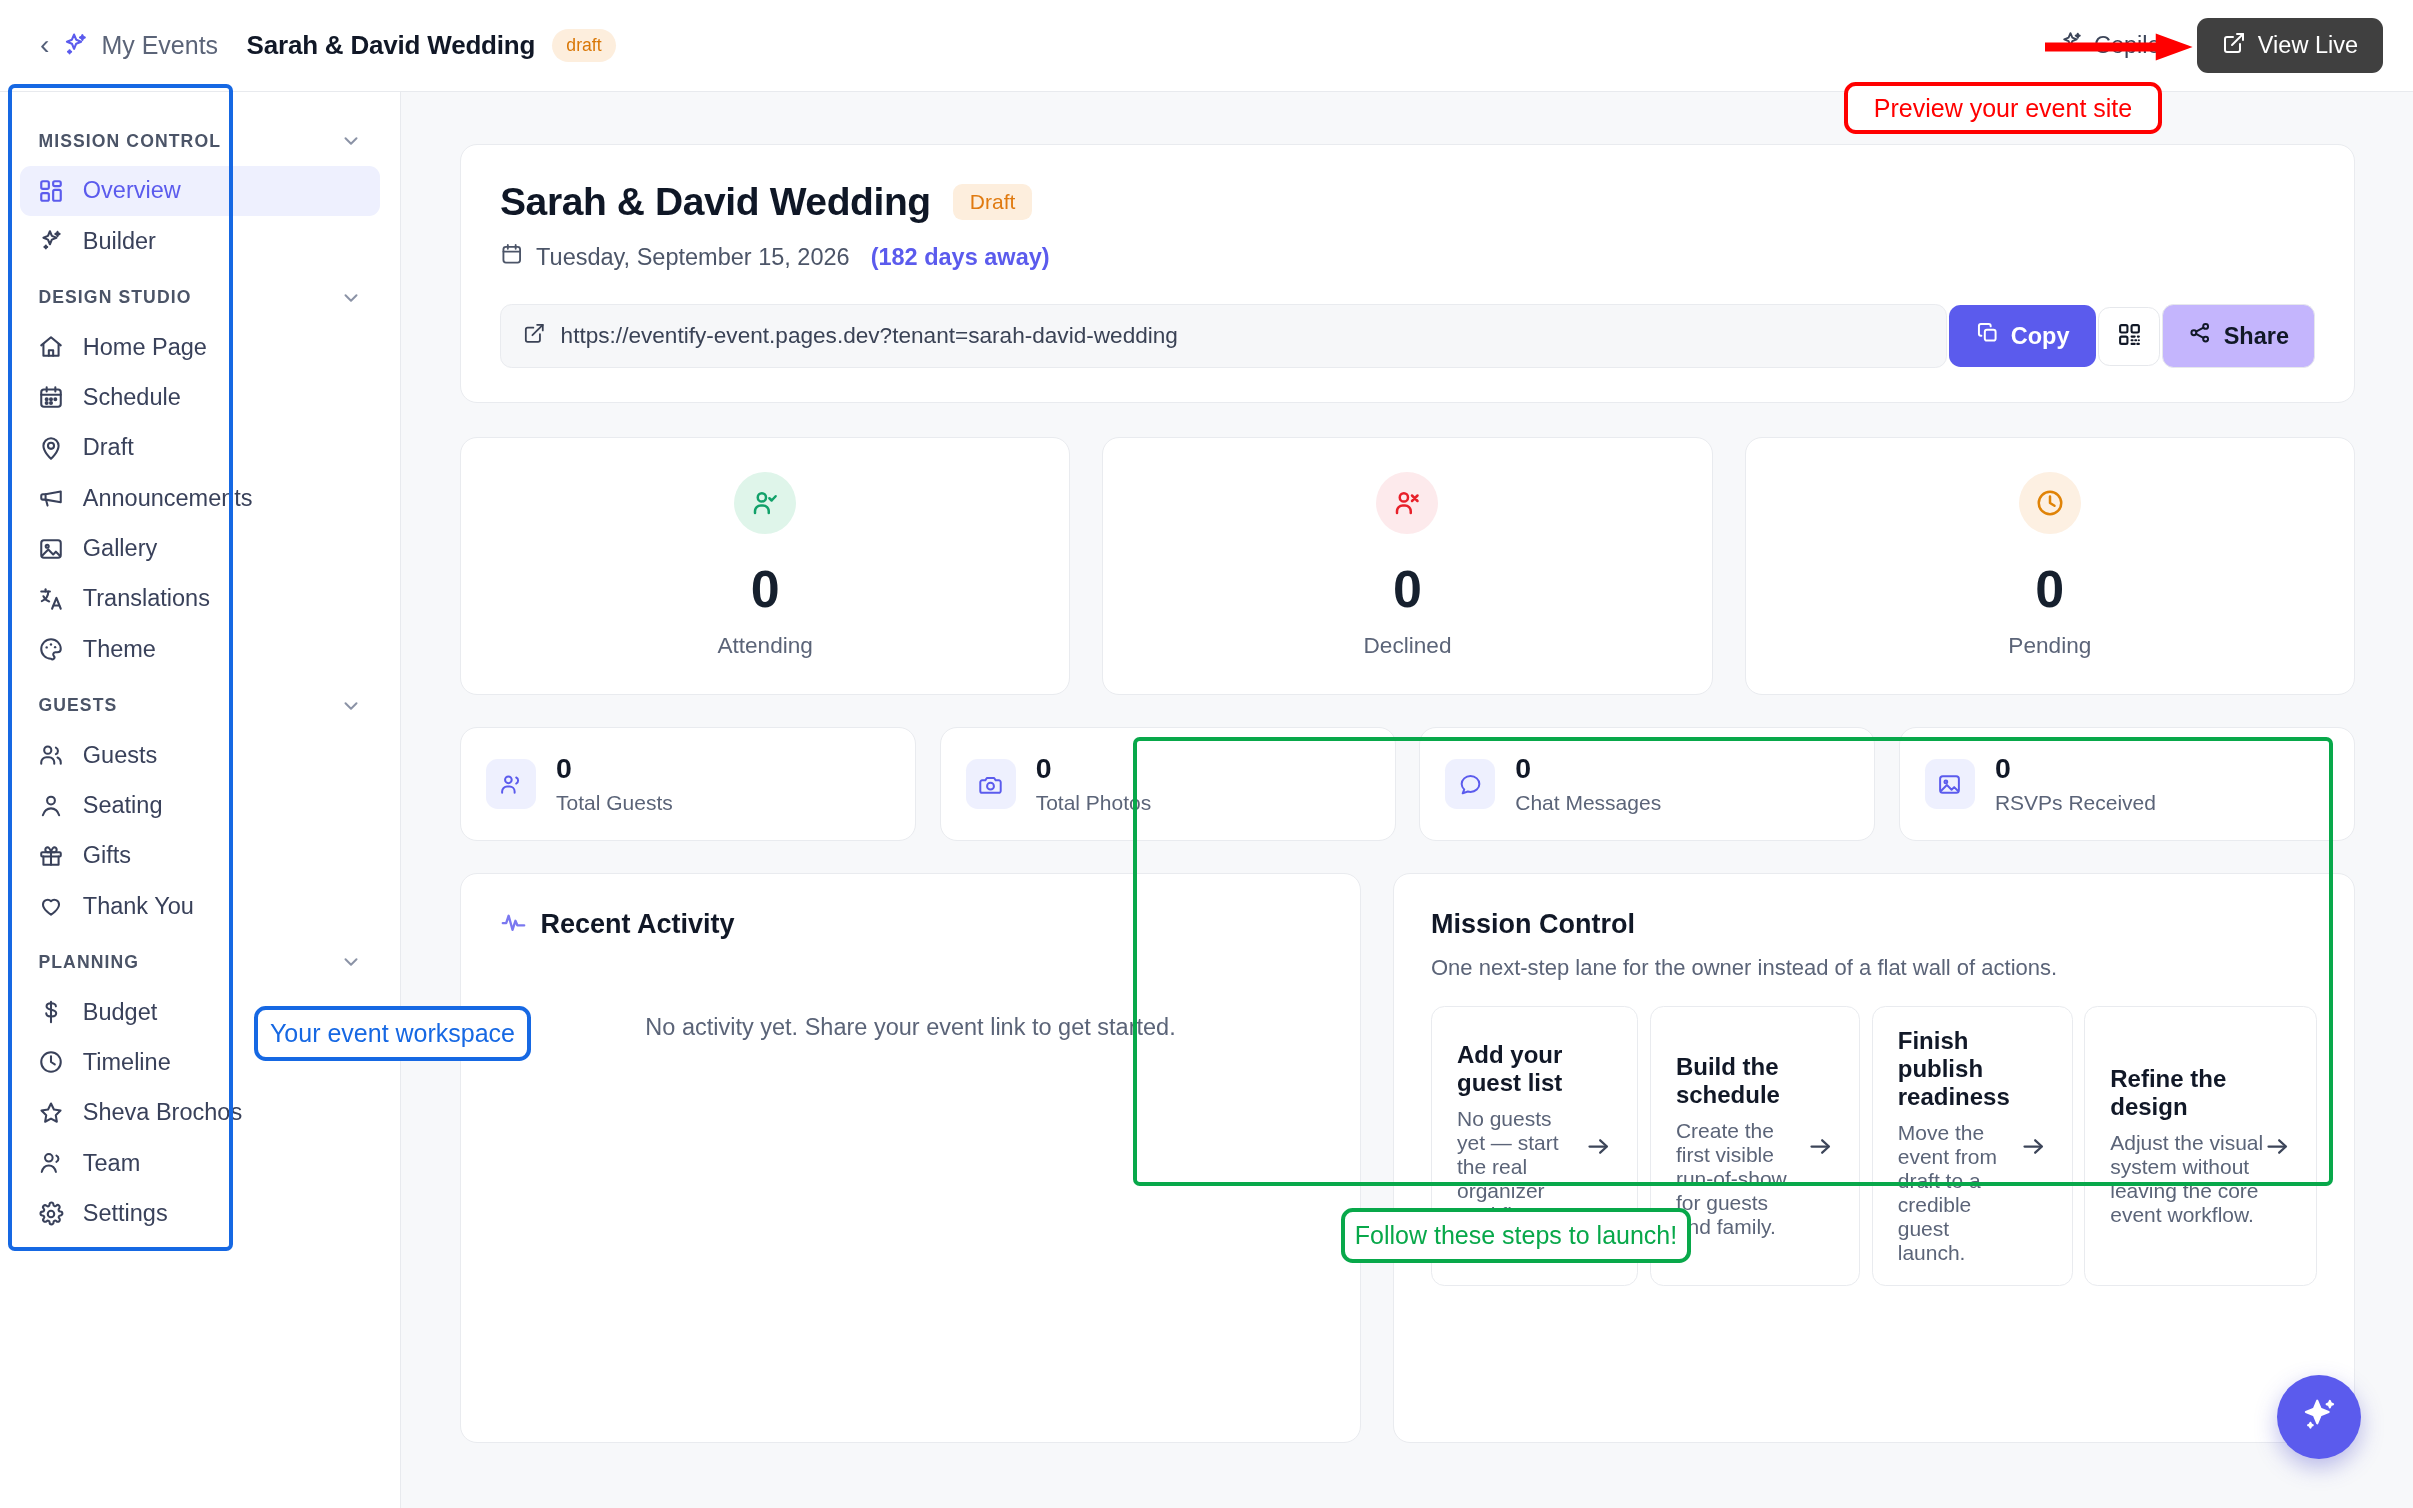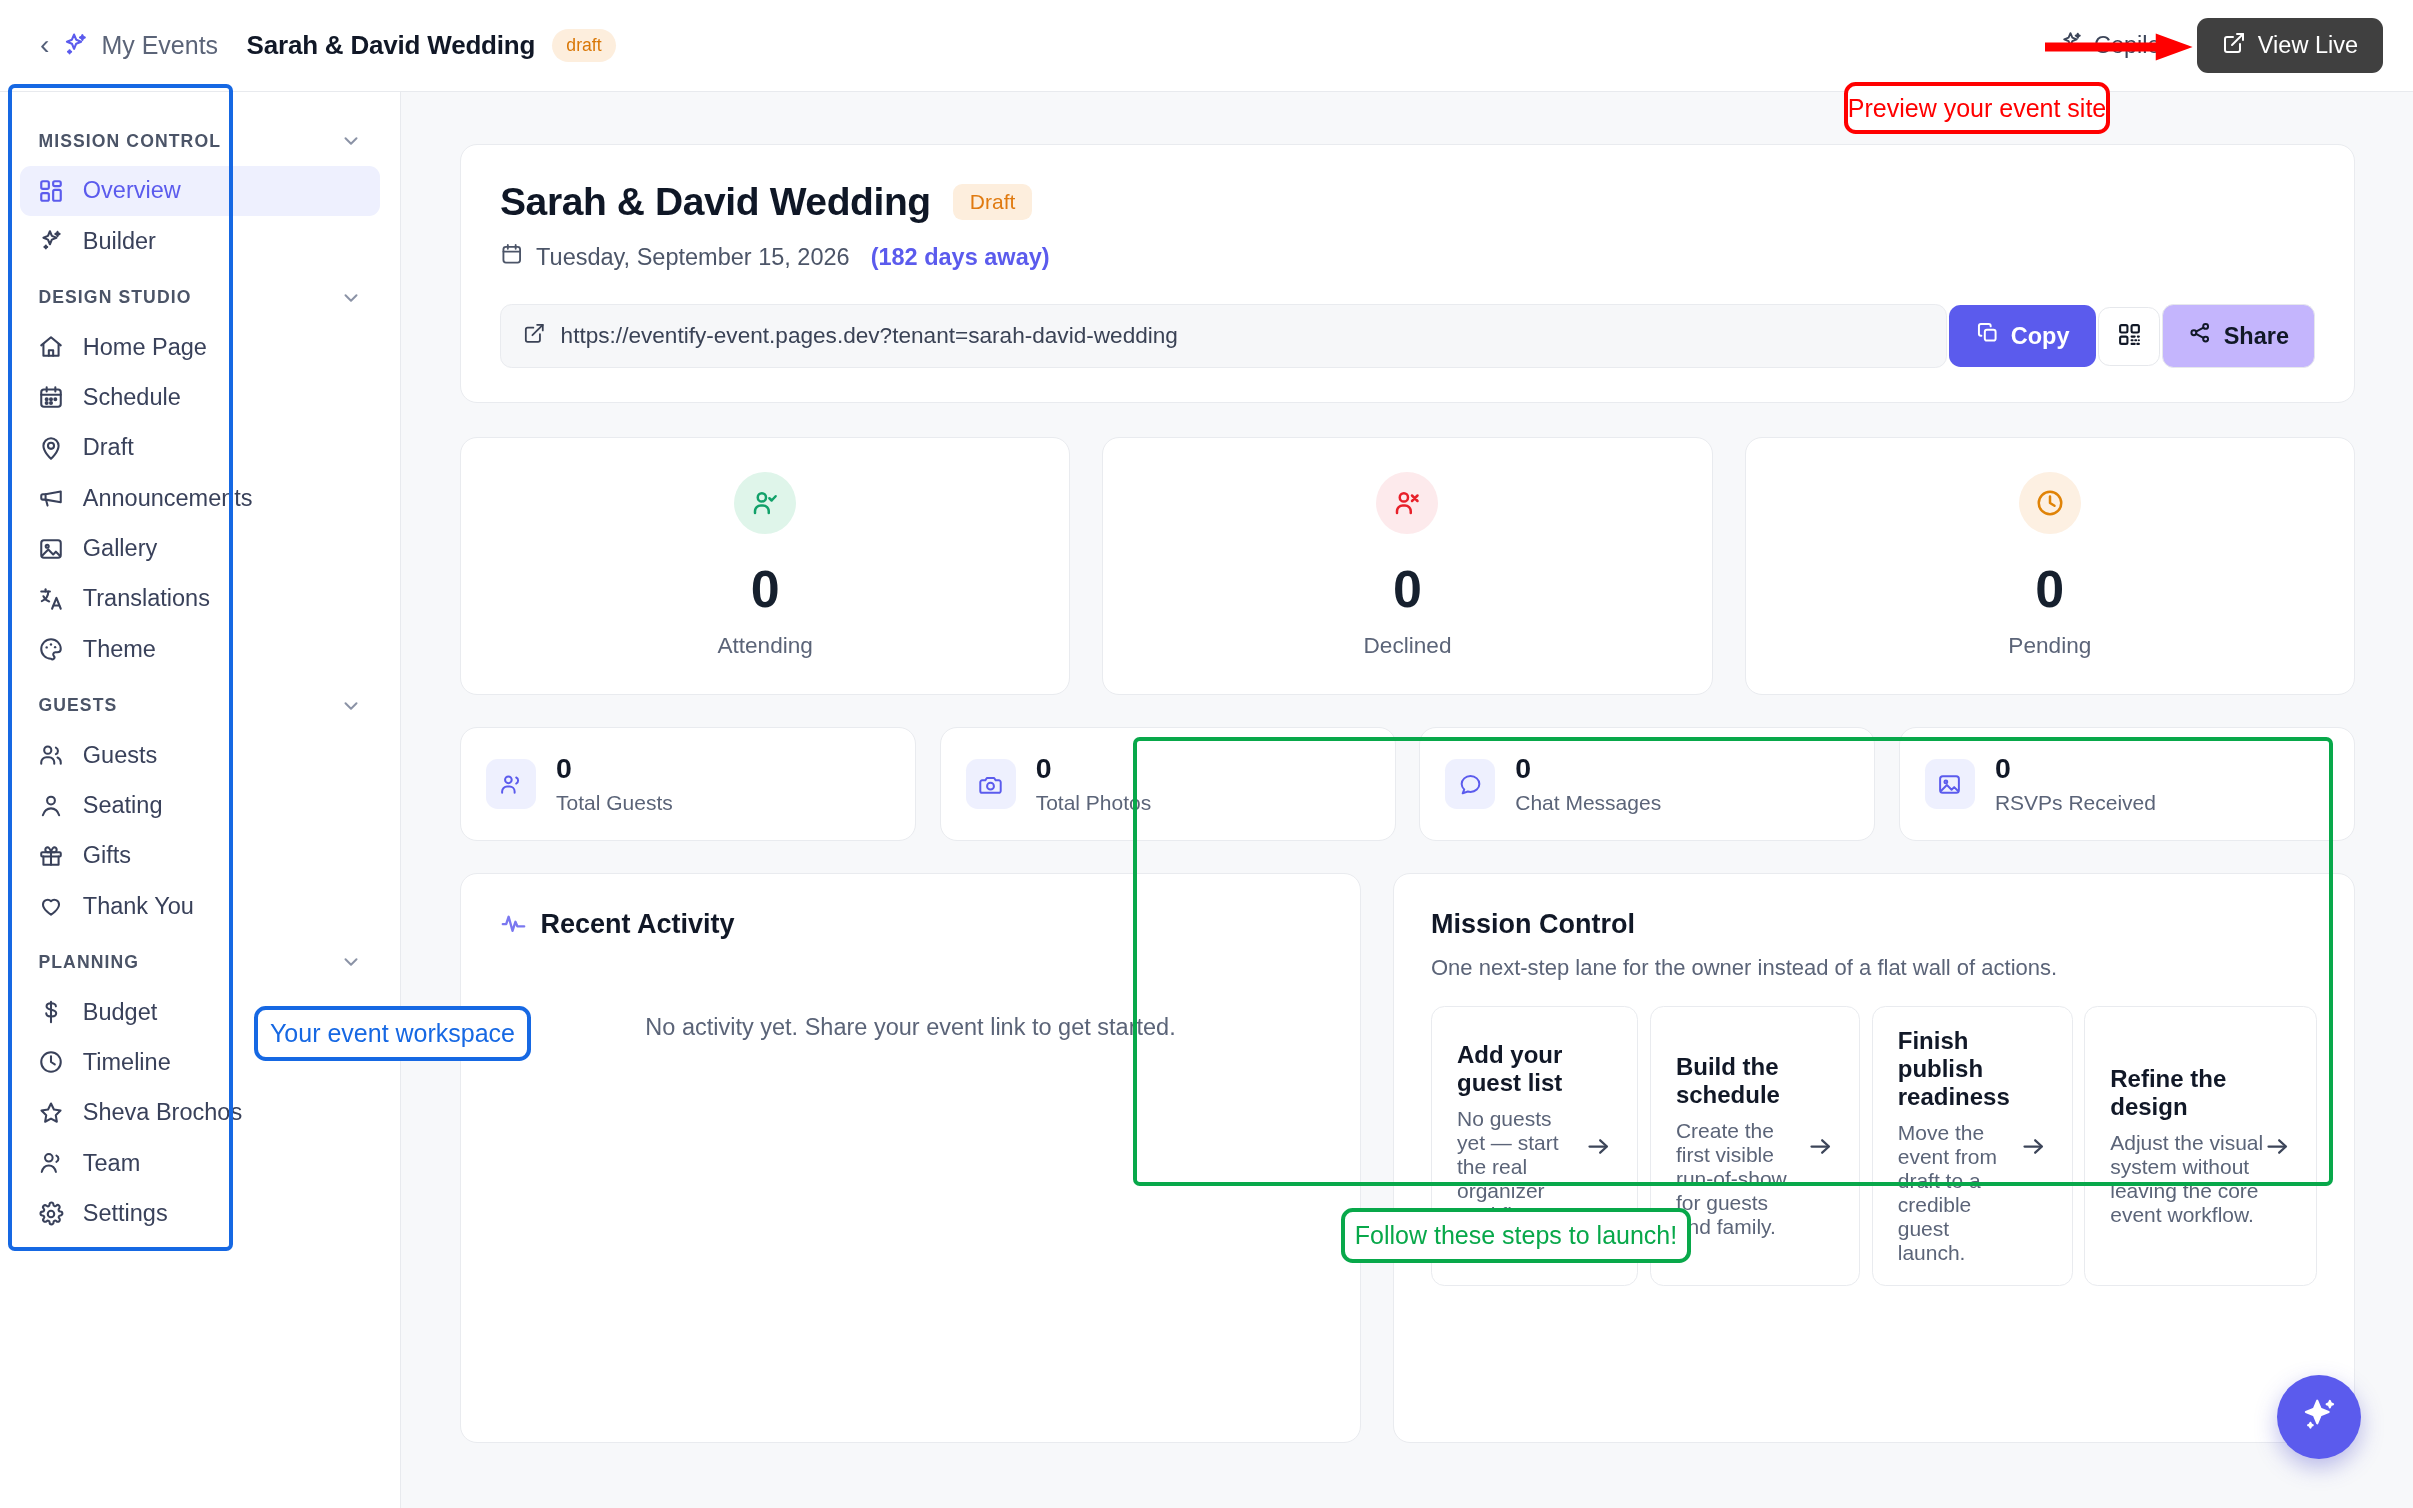--- a/index.html
+++ b/index.html
@@ -130,21 +130,21 @@
     width: 50px; height: 50px; border-radius: 11.7px; background: #eef0fe;
     display: flex; align-items: center; justify-content: center; flex: 0 0 50px;
   }
   .ms-iconwrap svg { width: 25px; height: 25px; stroke: #5b5bed; }
   .ms-value { font-size: 28.5px; font-weight: bold; color: #111827; line-height: 1.1; }
   .ms-label { font-size: 21px; color: #5b6478; margin-top: 6.7px; }
 
   
   #bottomrow { display: flex; gap: 32px; margin-top: 32px; height: 570px; }
   #activity { flex: 0 0 901px; padding: 35px 39px; }
-  .act-head { display: flex; align-items: center; gap: 13.4px; }
+  .act-head { display: flex; align-items: flex-start; gap: 13.4px; }
   .act-head svg { width: 27px; height: 27px; }
   .act-title { font-size: 27px; font-weight: bold; color: #111827; }
   .act-empty { text-align: center; font-size: 23.5px; color: #5b6478; margin-top: 74px; }
 
   #mission { flex: 1; padding: 35px 37px; }
   .mc-title { font-size: 27px; font-weight: bold; color: #111827; }
   .mc-sub { font-size: 22px; color: #5b6478; margin-top: 15px; }
   .mc-list { margin-top: 25px; display: flex; flex-direction: row; gap: 11.7px; }
   .mc-item {
     border: 0.8px solid #e9ebef; border-radius: 13.4px;
@@ -671,21 +671,21 @@
   </span>
 </div>
 
 <div id="annot">
 
   <svg class="an-arrow" style="left:2045px; top:30px; width:151px; height:34px;" viewBox="0 0 180 40">
     <line x1="0" y1="20" x2="140" y2="20" stroke="#ff0000" stroke-width="11"></line>
     <polygon points="132,4 176,20 132,36" fill="#ff0000"></polygon>
   </svg>
 
-  <div class="an-callout an-red" style="left:1844px; top:82px; width:266px; height:52px;">Preview your event site</div>
+  <div class="an-callout an-red" style="left:1844px; top:82px; width:318px; height:52px;">Preview your event site</div>
 
   <div class="an-box an-blue" style="left:8.4px; top:84px; width:225px; height:1167px; border-radius:6.7px;"></div>
 
   <div class="an-callout an-blue" style="left:254px; top:1006px; width:277px; height:55px;">Your event workspace</div>
 
   <div class="an-box an-green" style="left:1133px; top:737px; width:1200px; height:449px; border-radius:6.7px;"></div>
 
   <div class="an-callout an-green" style="left:1341px; top:1208px; width:350px; height:55px;">Follow these steps to launch!</div>
 </div>
 

